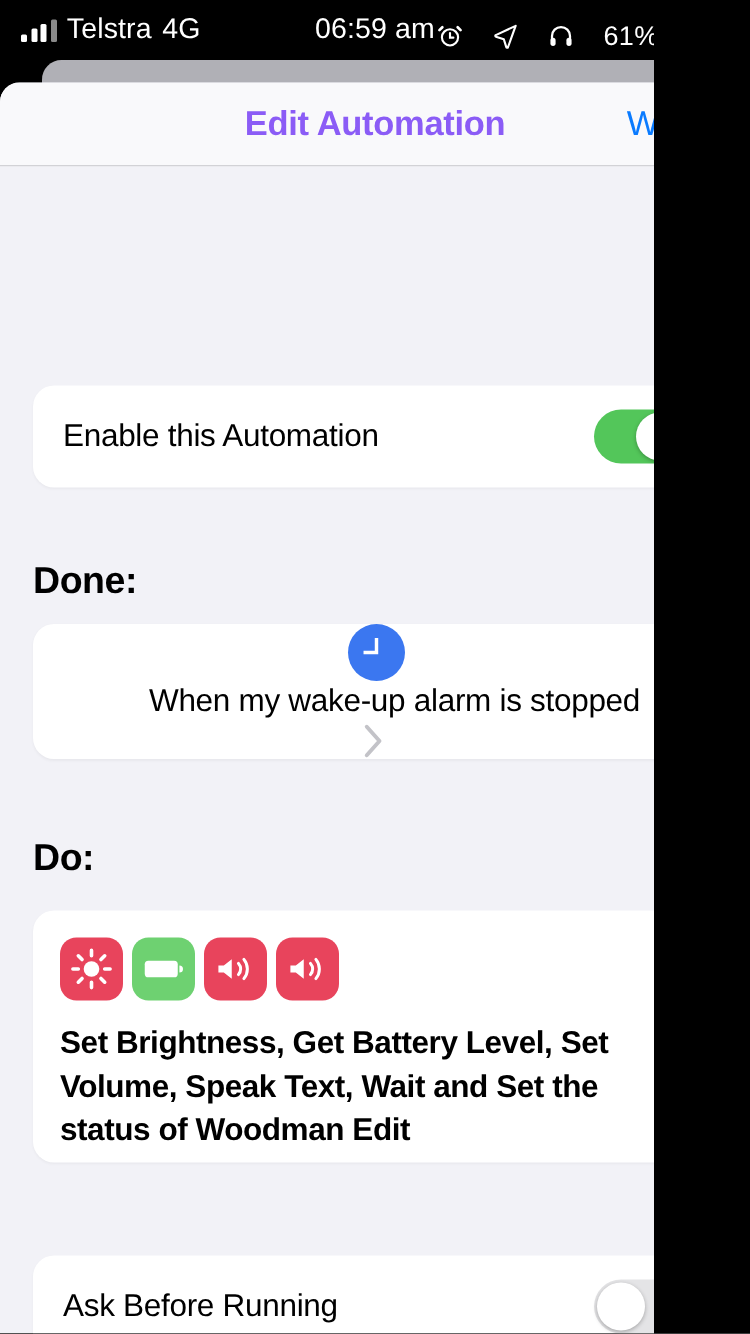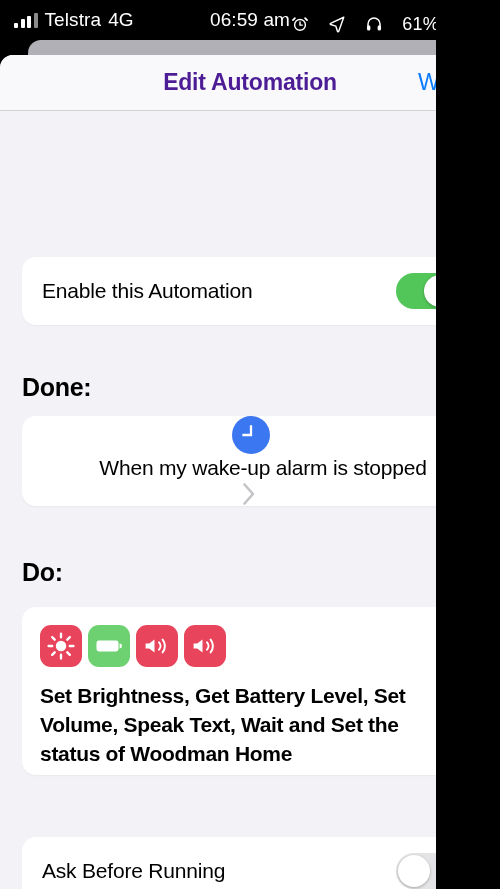--- a/index.html
+++ b/index.html
@@ -54,21 +54,21 @@
     display:flex; align-items:center;
   }
   .nav-btn{
     font-size:23px; color:#0a7bff; background:none; border:none;
     font-family:"Liberation Sans", sans-serif; cursor:pointer; padding:0;
   }
   .nav-left{ position:absolute; left:22px; }
   .nav-right{ position:absolute; right:22px; }
   .nav-title{
     position:absolute; left:0; width:100%; text-align:center;
-    font-size:23px; font-weight:bold; color:#4c1d95; letter-spacing:-.2px;
+    font-size:23px; font-weight:bold; color:#8b5cf6; letter-spacing:-.2px;
   }
 
   .content{ position:relative; width:100%; height:778px; background:#F2F2F7; }
 
   
   .card{
     position:absolute; left:22px; width:456px;
     background:#fff; border-radius:14px;
     box-shadow:0 1px 2px rgba(0,0,0,.045);
   }
@@ -238,21 +238,21 @@
               <g fill="none" stroke="#fff" stroke-width="2" stroke-linecap="round">
                 <path d="M23 17.3a5.5 5.5 0 0 1 0 7.4"></path>
                 <path d="M26.6 14.6a10 10 0 0 1 0 12.8"></path>
               </g>
             </svg>
           </span>
 
         </div>
 
         <div class="do-body">
-          <span class="do-text">Set Brightness, Get Battery Level, Set Volume, Speak Text, Wait and Set the status of Woodman Home</span>
+          <span class="do-text">Set Brightness, Get Battery Level, Set Volume, Speak Text, Wait and Set the status of Woodman Edit</span>
           <svg class="chev" viewBox="0 0 14 24">
             <path d="M2.5 2.5 11 12l-8.5 9.5" fill="none" stroke="#c3c3c8" stroke-width="2.6" stroke-linecap="round" stroke-linejoin="round"></path>
           </svg>
         </div>
       </div>
 
       <div class="card" id="ask-card">
         <div class="row">
           <span class="row-label">Ask Before Running</span>
           <span class="spacer"></span>

